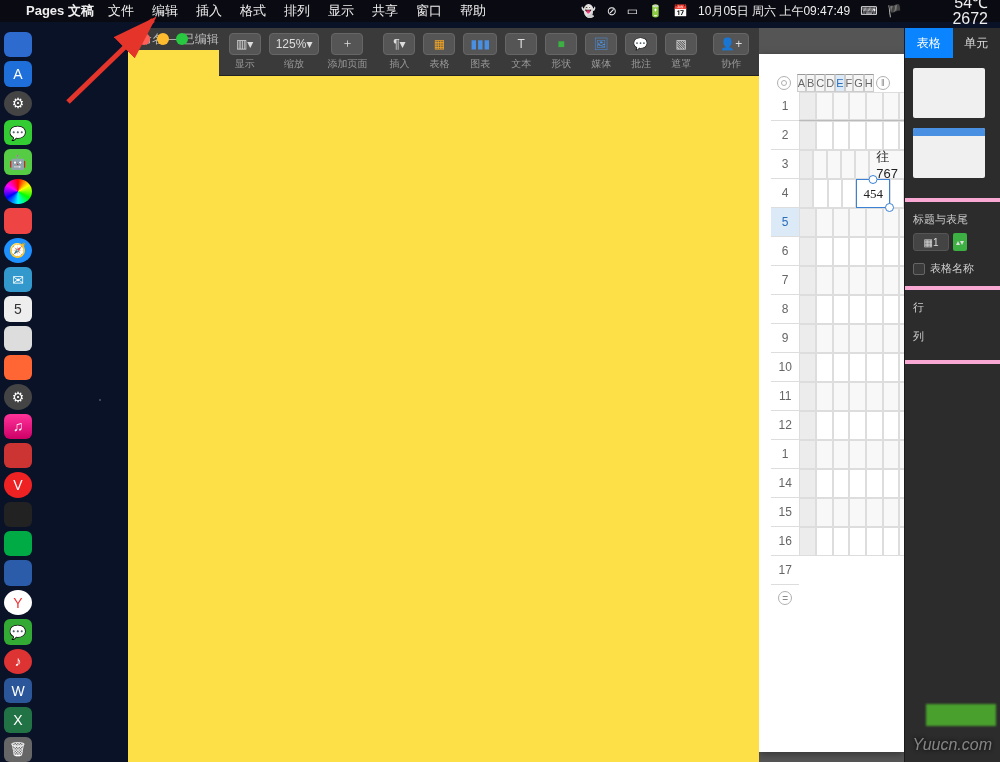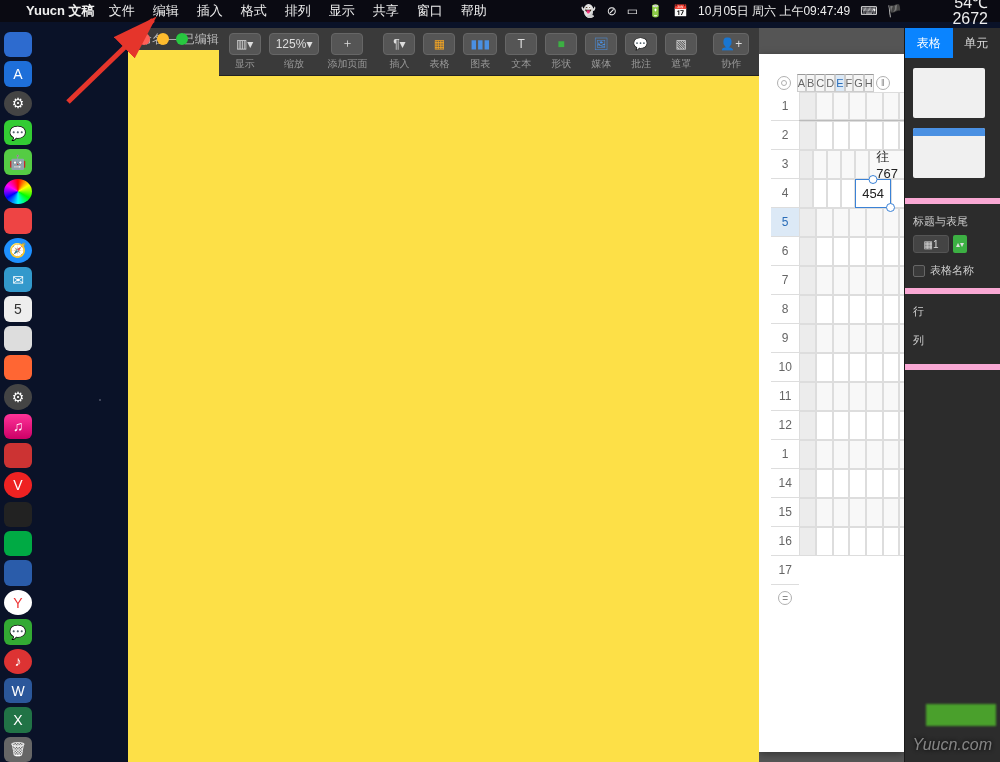--- a/index.html
+++ b/index.html
@@ -52,55 +52,55 @@
 .rowlabel { width:28px; height:29px; display:flex; align-items:center; justify-content:center; font-size:12px; color:#666; border-bottom:1px solid #ddd; }
 .rowlabel.sel { background:#dce9f6; color:#2a6db8; }
 .ch { flex:1; height:18px; border:0.5px solid #ccc; border-top:1px solid #999; background:#f5f5f5; text-align:center; font-size:11px; color:#666; display:flex;align-items:center;justify-content:center; }
 .ch.sel { background:#dce9f6; color:#2a6db8; }
 .hrow { height:26px; background:#d8d8d8; border-bottom:1px solid #bbb; }
 .drow { display:flex; height:29px; }
 .cell { flex:1; border:0.5px solid #ddd; font-size:13px; padding:0 6px; display:flex; align-items:center; color:#222; position:relative; }
 .drow:nth-child(odd) .cell { background:#f8f8f8; }
 .drow:nth-child(even) .cell { background:#fff; }
 .drow .fcol { background:#ececec !important; }
-.cell.selected { border:1.5px solid #3b82d6; background:#fff !important; z-index:5; }
+.cell.selected { border:1.5px solid #3b82d6; background:#fff !important; z-index:5;font-family:Liberation Serif, serif; }
 .cell.selected::before, .cell.selected::after { content:""; position:absolute; width:7px; height:7px; background:#fff; border:1.5px solid #3b82d6; border-radius:50%; }
 .cell.selected::before { left:50%; top:-5px; transform:translateX(-50%); }
 .cell.selected::after { right:-5px; bottom:-5px; }
 .rownums { display:flex; flex-direction:column; }
 .gridwrap { display:flex; }
 .gridbody { flex:1; }
 .eq { width:14px;height:14px;border:1.5px solid #b0b0b0;border-radius:50%;display:flex;align-items:center;justify-content:center;font-size:10px;color:#888;margin-top:6px; }
 
 
 .inspector { width:96px; background:#2c2c2c; color:#ddd; font-size:12px; display:flex; flex-direction:column; border-left:1px solid #1a1a1a; }
 .itabs { display:flex; height:30px; }
 .itab { flex:1; display:flex; align-items:center; justify-content:center; font-size:12px; }
 .itab.active { background:#0a84ff; color:#fff; }
-.isec { padding:10px 8px; border-bottom:6px solid #f9a8d4; }
+.isec { padding:10px 8px; border-bottom:4px solid #f9a8d4; }
 .isec .lbl { color:#ccc; font-size:11px; margin-bottom:6px; }
 .thumb { width:72px; height:50px; background:#f0f0f0; border-radius:2px; margin-bottom:10px; position:relative; overflow:hidden; }
 .thumb .tr { position:absolute; left:0; right:0; height:8px; background:#4a90e2; }
 .stepper { display:flex; align-items:center; gap:4px; }
 .stepper .sbox { background:#444; border:1px solid #555; width:36px; height:18px; font-size:10px; display:flex; align-items:center; justify-content:center; border-radius:3px; }
 .stepper .arrow-btn { width:14px; height:18px; background:#3cb043; border-radius:2px; font-size:8px; display:flex;align-items:center;justify-content:center; }
 .chk { display:flex; align-items:center; gap:5px; font-size:11px; color:#ccc; }
 .chk .box { width:12px; height:12px; border:1px solid #666; border-radius:2px; background:#3a3a3a; }
 
 .watermark { position:absolute; right:8px; bottom:8px; color:rgba(200,200,200,.6); font-size:16px; font-style:italic; z-index:300; text-shadow:0 0 4px #000; }
 .greenblob { position:absolute; right:4px; bottom:36px; width:70px; height:22px; background:#4aa02c; z-index:250; filter:blur(1px); }
 </style>
 </head>
 <body>
 
 <div class="starfield"></div>
 
 <div class="menubar">
   <span class="apple"></span>
-  <span class="app">Yuucn 文稿</span>
+  <span class="app">Pages 文稿</span>
   <span class="item">文件</span>
   <span class="item">编辑</span>
   <span class="item">插入</span>
   <span class="item">格式</span>
   <span class="item">排列</span>
   <span class="item">显示</span>
   <span class="item">共享</span>
   <span class="item">窗口</span>
   <span class="item">帮助</span>
   <span class="spacer"></span>

